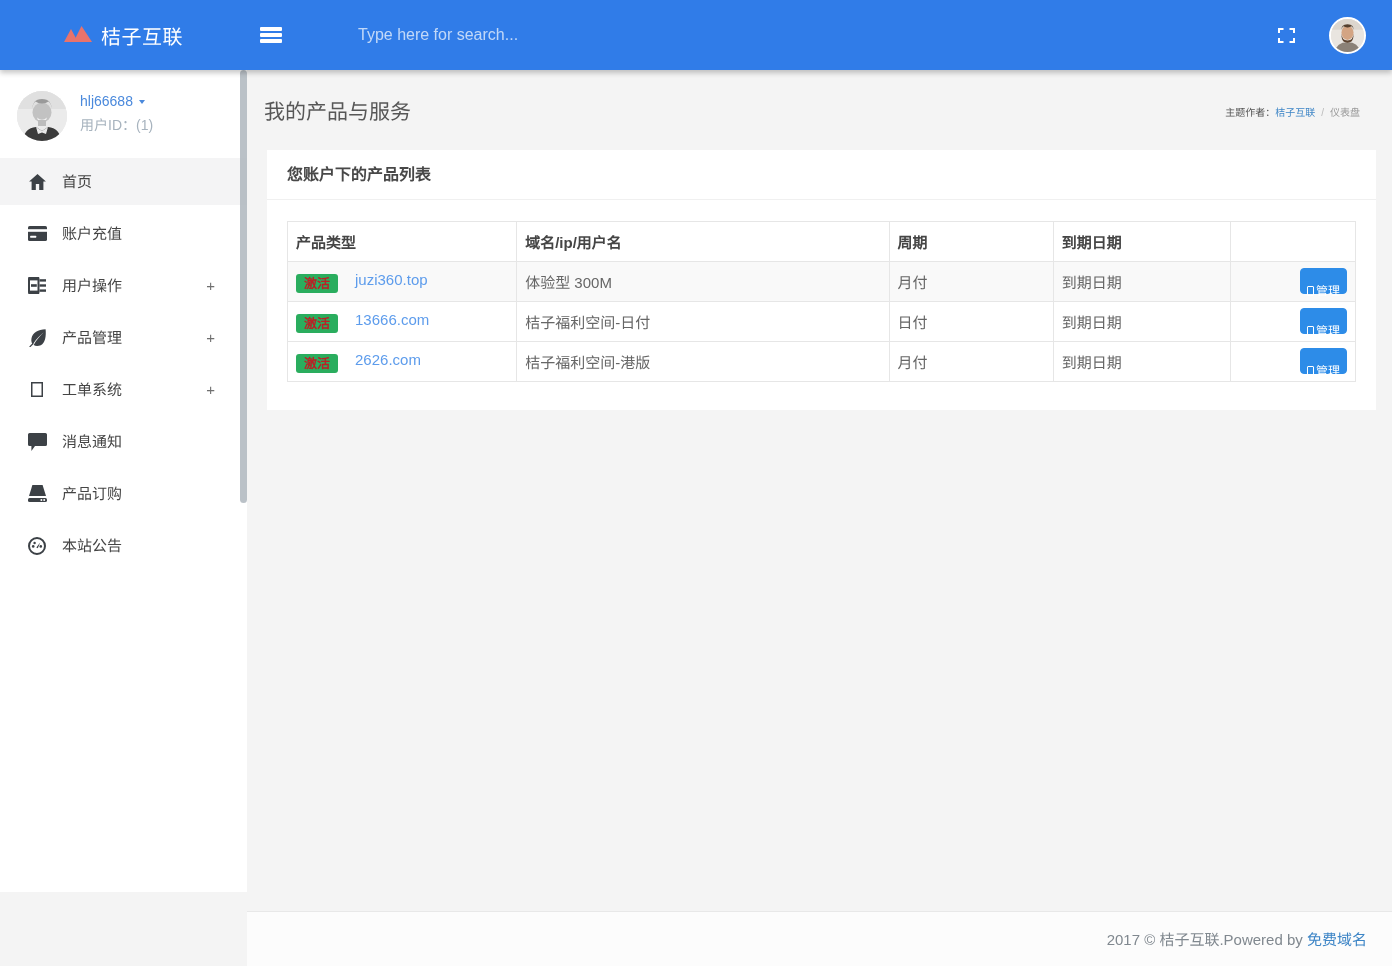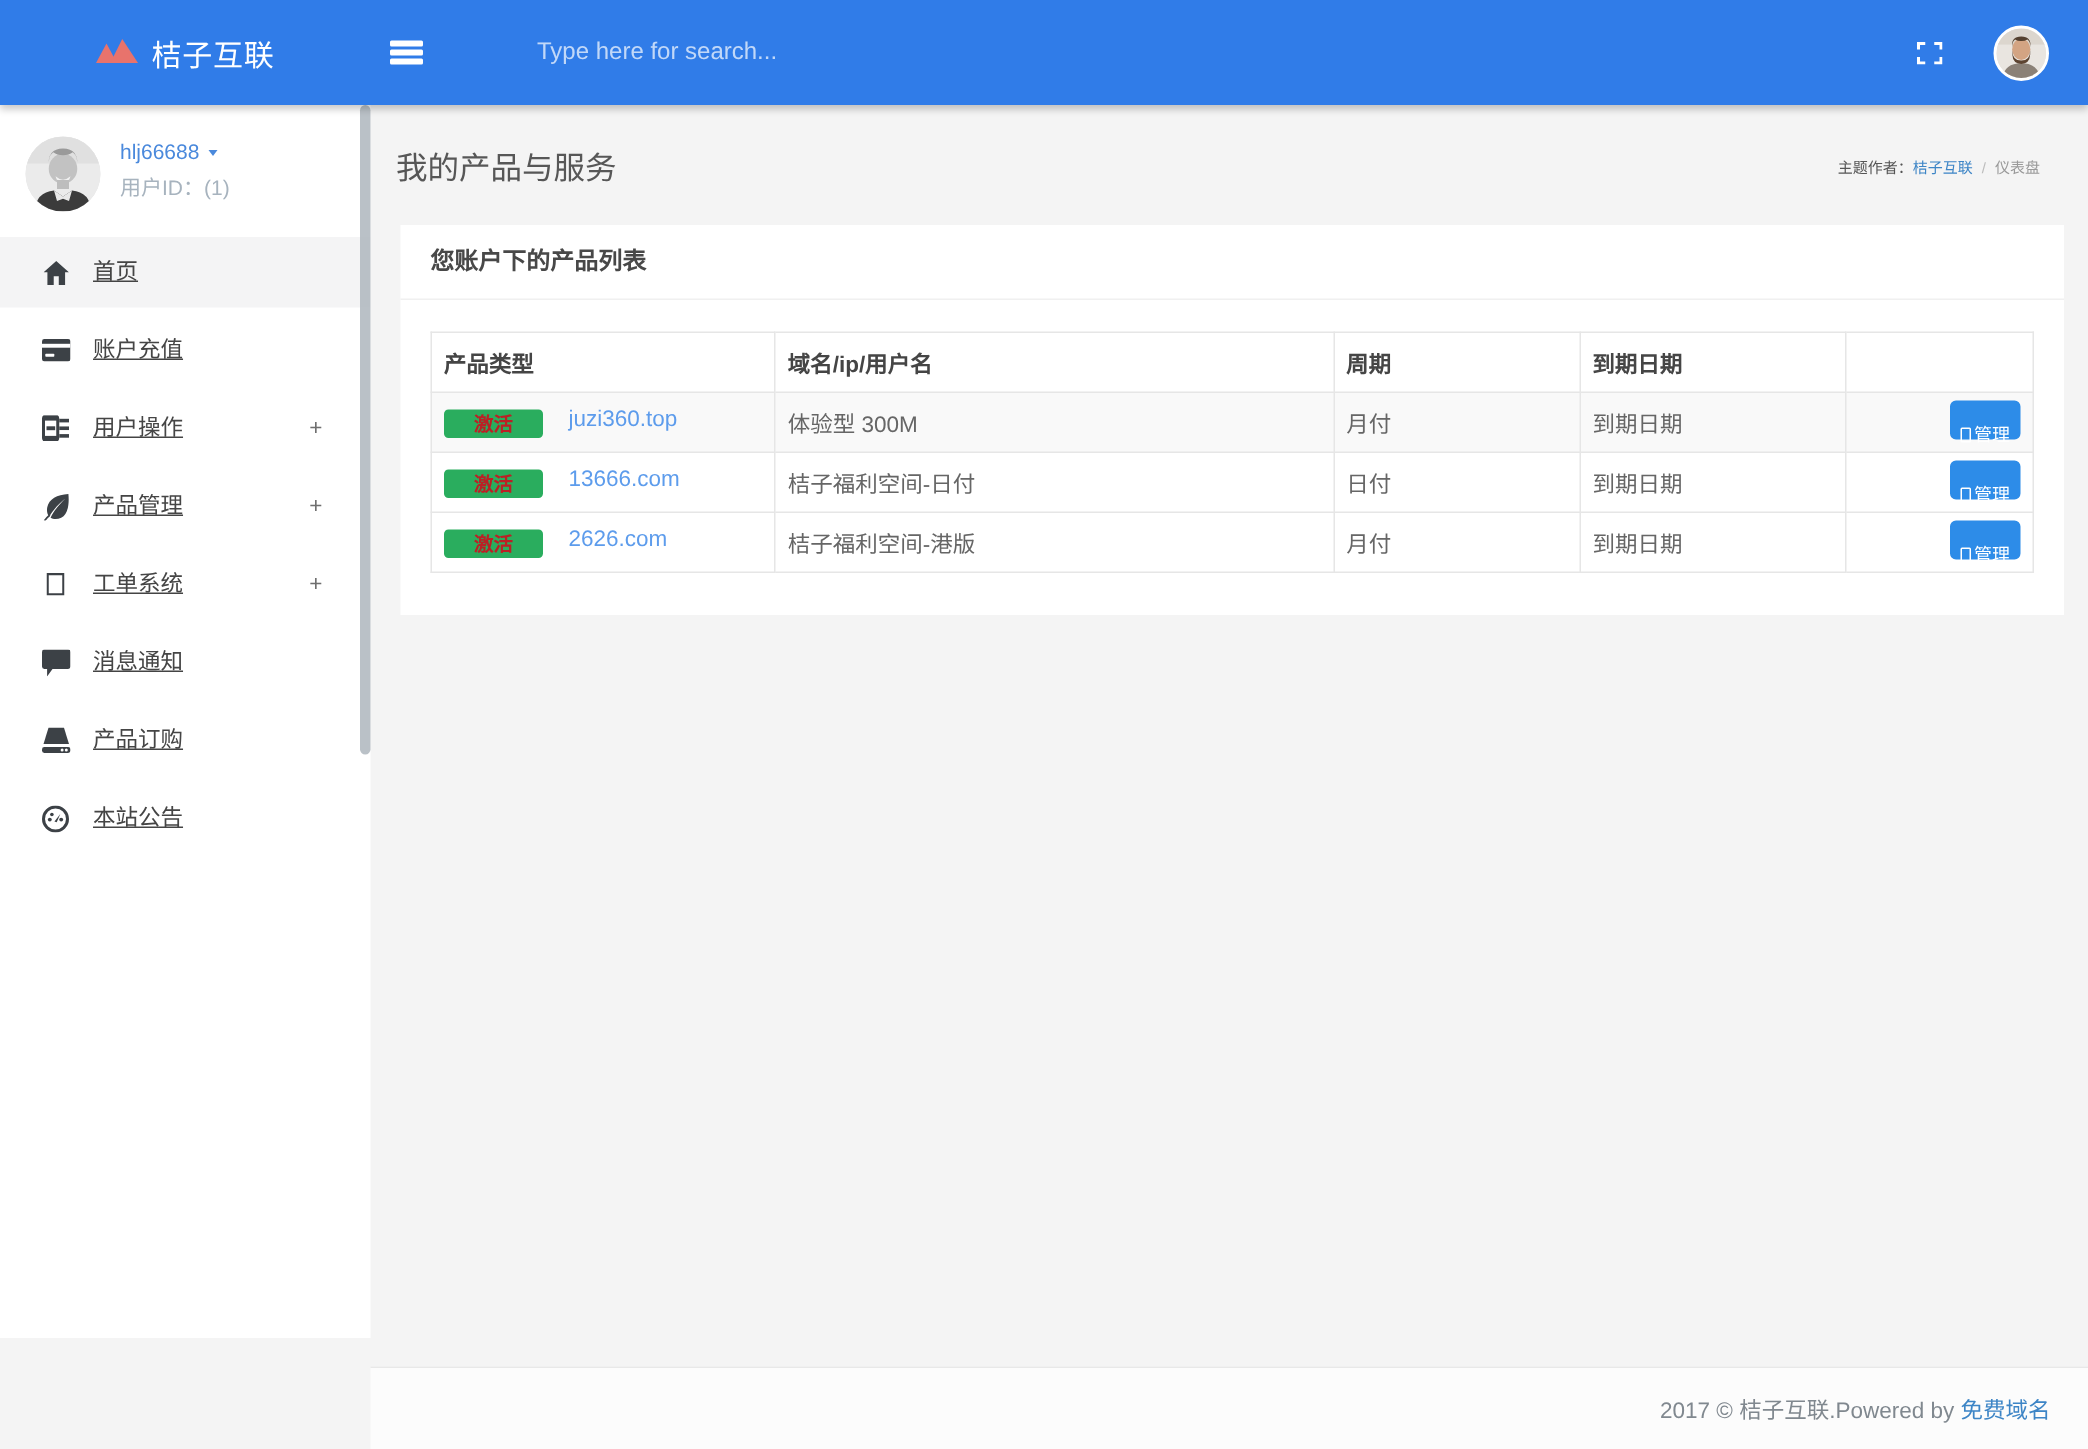--- a/index.html
+++ b/index.html
@@ -57,21 +57,21 @@
   .user-name {
     position:absolute; left:80px; top:23px; font-size:14px; color:#4a89dc; cursor:pointer;
   }
   .user-name .caret {
     display:inline-block; width:0; height:0; margin-left:6px; vertical-align:2px;
     border-left:3.5px solid transparent; border-right:3.5px solid transparent;
     border-top:4.5px solid #4a89dc;
   }
   .user-id { position:absolute; left:80px; top:44px; font-size:14px; color:#a7b3be; }
 
-  .sidebar-menu { list-style:none; padding-top:1px;text-decoration:underline; }
+  .sidebar-menu { list-style:none; padding-top:1px; }
   .sidebar-menu li { margin-bottom:5px; }
   .sidebar-menu a {
     display:block; position:relative; height:47px; line-height:47px;
     color:#454545; font-size:15px; padding-left:62px; cursor:pointer;
   }
   .sidebar-menu li.active a { background:#f4f4f5; }
   .menu-icon {
     position:absolute; left:27px; top:50%; margin-top:-10px; width:20px; height:20px;
     display:flex; align-items:center; justify-content:center;
   }
@@ -111,21 +111,21 @@
   table.products { border-collapse:collapse; width:100%; table-layout:fixed; }
   table.products th, table.products td {
     border:1px solid #e6e6e6; padding:0 8px; height:40px;
     text-align:left; font-size:15px; vertical-align:middle;
   }
   table.products th { color:#454545; font-weight:bold; background:#fff; }
   table.products td { color:#666; }
   table.products tr.odd td { background:#f9f9f9; }
   .badge-active {
     display:inline-block; background:#2aad5e; color:#bb2025; font-weight:bold;
-    font-size:13px; line-height:15px; padding:2px 20px; border-radius:3px;
+    font-size:13px; line-height:15px; padding:2px 8px; border-radius:3px;
     vertical-align:-3px;
   }
   .domain-link { color:#5d9cec; margin-left:17px; }
   .cell-action { text-align:right !important; }
   .manage-btn {
     display:inline-block; background:#2d8ce8; color:#fff; font-size:12px;
     height:22px; line-height:20px; padding:12px 6px; border-radius:4px;
     border:1px solid #2d8ce8; cursor:pointer; position:relative; top:1px;
     font-family:"Liberation Sans","DejaVu Sans",sans-serif;
   }

